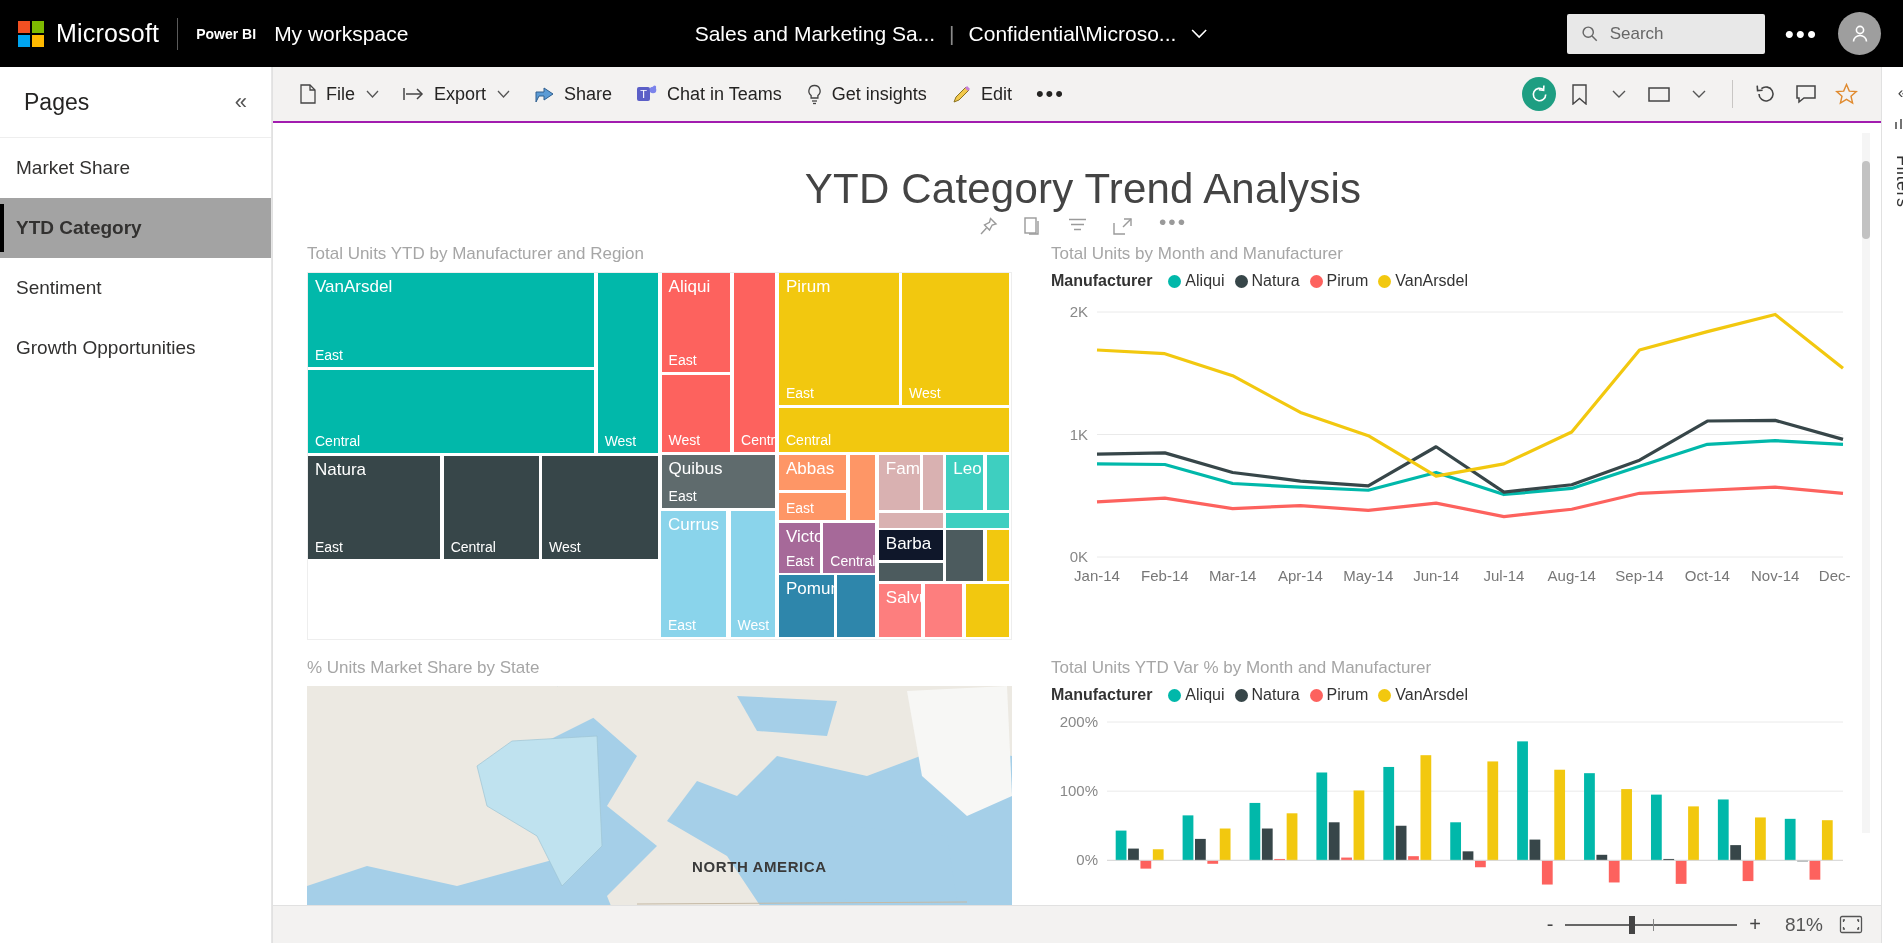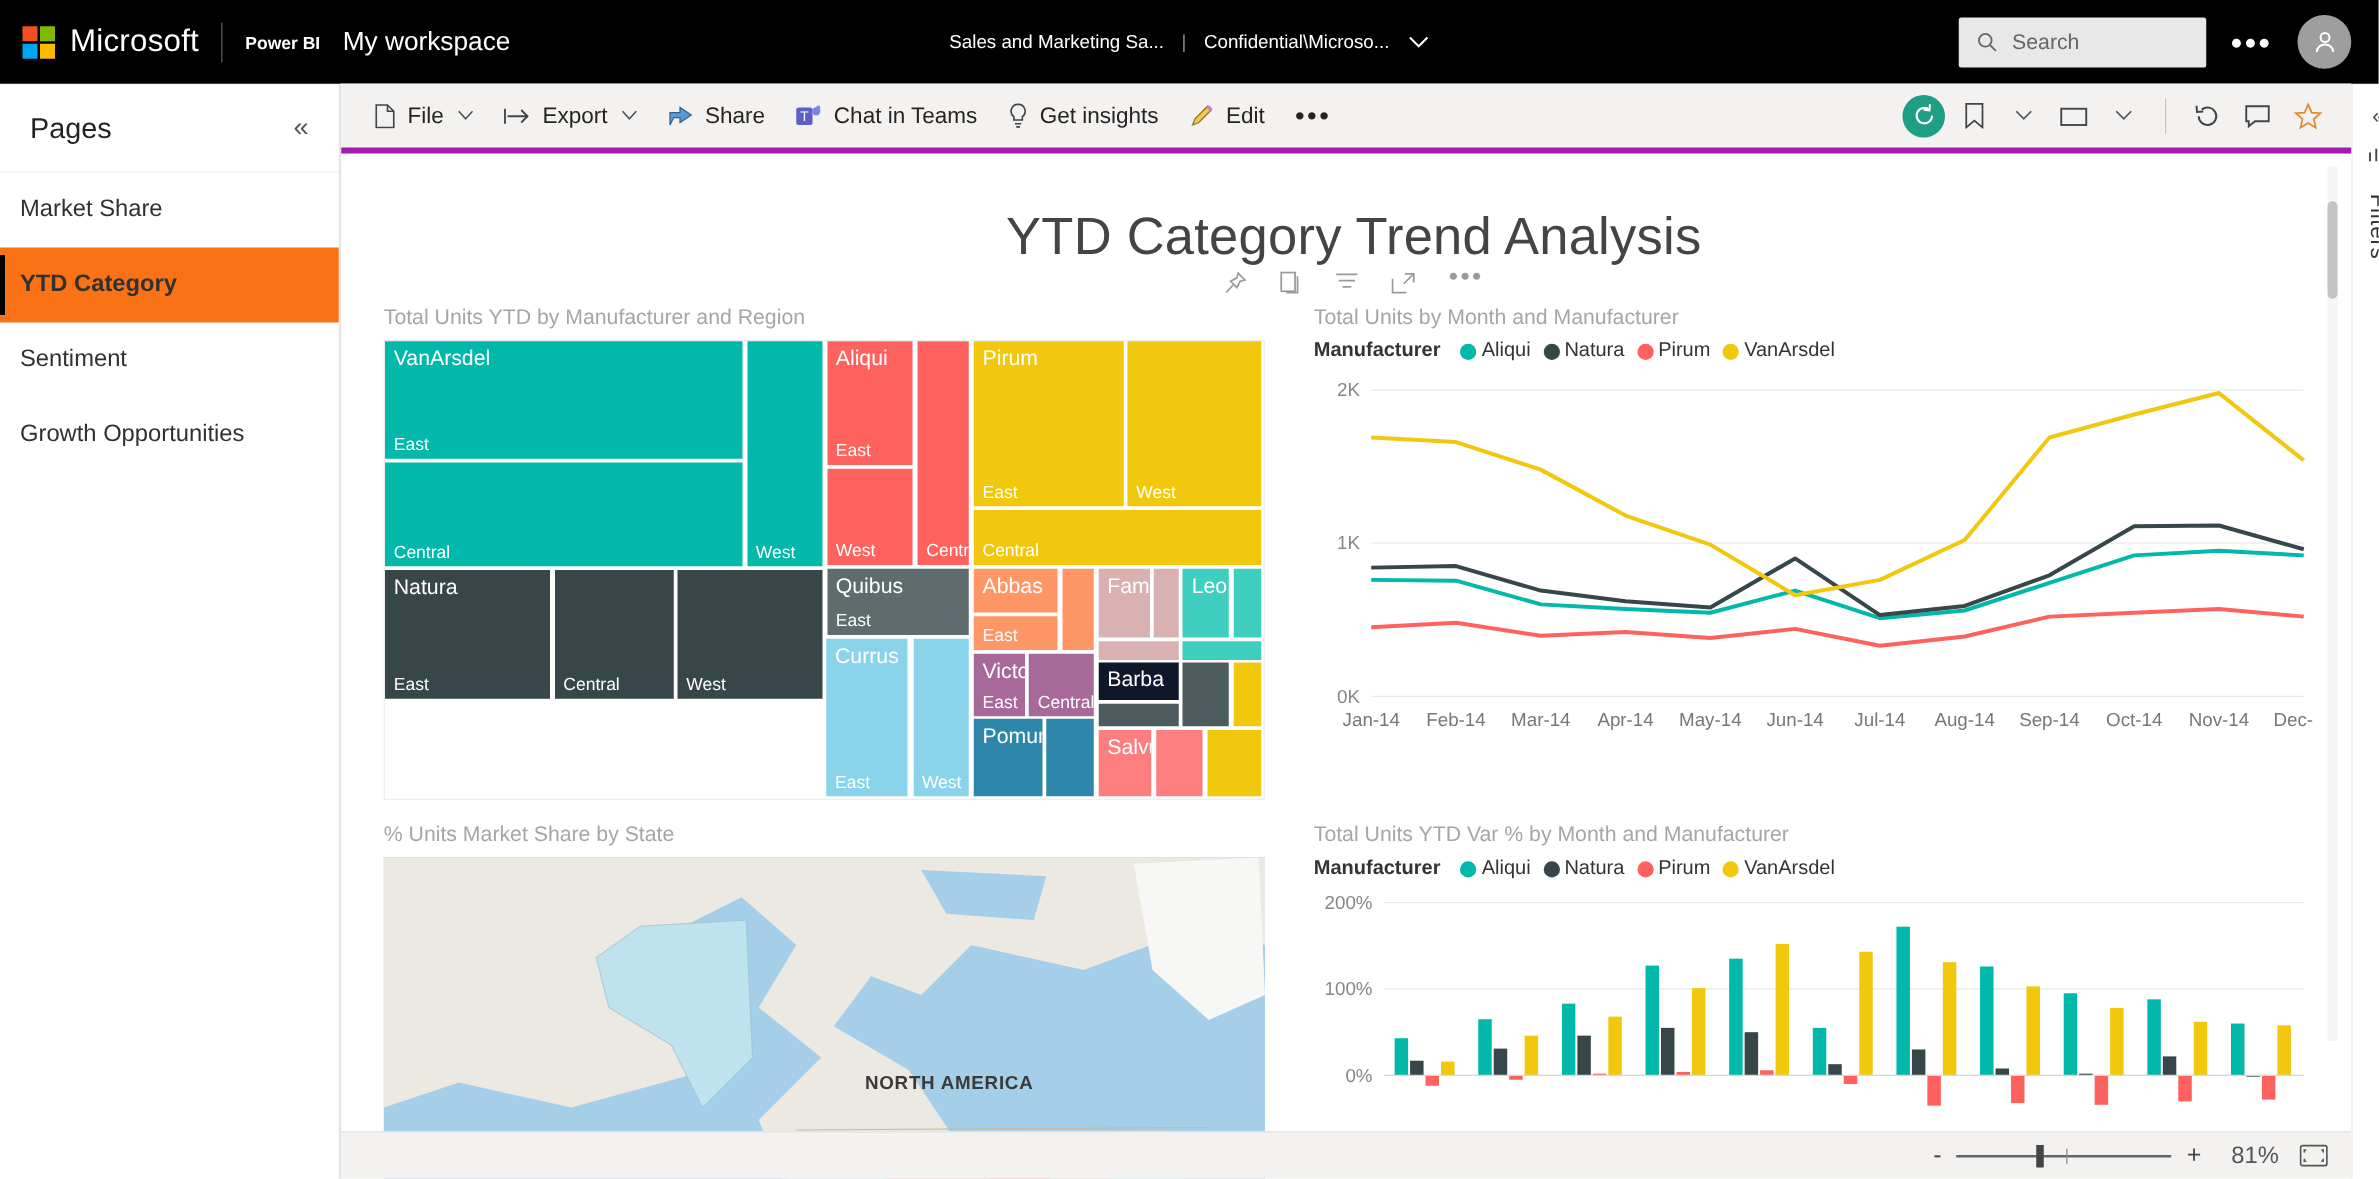--- a/index.html
+++ b/index.html
@@ -24,21 +24,21 @@
   .ms-squares i:nth-child(2){ background:#7fba00; }
   .ms-squares i:nth-child(3){ background:#00a4ef; }
   .ms-squares i:nth-child(4){ background:#ffb900; }
   .ms-word { color:#fff; font-size: 25px; font-weight: 400; letter-spacing: .2px; }
   .vsep { width:1px; height:32px; background:#5a5a5a; margin: 0 18px; }
   .pbi-word { color:#fff; font-size:14px; font-weight:700; }
   .ws-word { color:#fff; font-size:21px; font-weight:400; margin-left:18px; }
 
   .title-center {
     position:absolute; left: 50%; transform: translateX(-50%);
-    display:flex; align-items:center; gap: 14px; color:#fff; font-size:15px;
+    display:flex; align-items:center; gap: 14px; color:#fff; font-size:21px;
     white-space: nowrap;
   }
   .title-center .bar { color:#8a8a8a; }
 
   .top-right { margin-left:auto; display:flex; align-items:center; gap:20px; padding-right: 22px; }
   .search-box {
     width: 200px; height: 40px; background:#e8e8e8; border-radius:2px;
     display:flex; align-items:center; gap:12px; padding: 0 14px;
     width: 200px;
   }
@@ -64,33 +64,33 @@
     padding: 0 24px 0 24px; justify-content:space-between;
   }
   .pages-title { font-size:23px; color:#252423; font-weight:400; }
   .collapse-ic { color:#555; font-size:22px; cursor:pointer; }
   .page-list { border-top:1px solid #eee; }
   .page-item {
     height: 60px; display:flex; align-items:center;
     padding-left: 16px; font-size:19px; color:#323130; cursor:pointer;
     position:relative;
   }
-  .page-item.active { background:#f97316; font-weight:600; }
+  .page-item.active { background:#a3a3a3; font-weight:600; }
   .page-item.active::before {
     content:""; position:absolute; left:0; top:6px; bottom:6px; width:4px; background:#000;
   }
 
   
   .canvas-outer {
     flex:1; background:#ffffff; display:flex; flex-direction:column; position:relative;
     border-left:1px solid #e1e1e1;
   }
   .ribbon {
     height: 56px; background:#f3f2f1; display:flex; align-items:center;
-    padding-left: 14px; gap: 0px; border-bottom:5px solid #a21caf;
+    padding-left: 14px; gap: 0px; border-bottom:2px solid #a21caf;
   }
   .rb-item {
     display:flex; align-items:center; gap:9px; padding: 0 12px; height:40px;
     font-size:18px; color:#252423; cursor:pointer; white-space:nowrap;
   }
   .rb-caret { font-size:13px; color:#555; margin-left:2px;}
   .rb-right { margin-left:auto; display:flex; align-items:center; gap:6px; padding-right:18px; }
   .circle-btn {
     width:34px;height:34px;border-radius:50%;background:#1e9e82;
     display:flex;align-items:center;justify-content:center;

